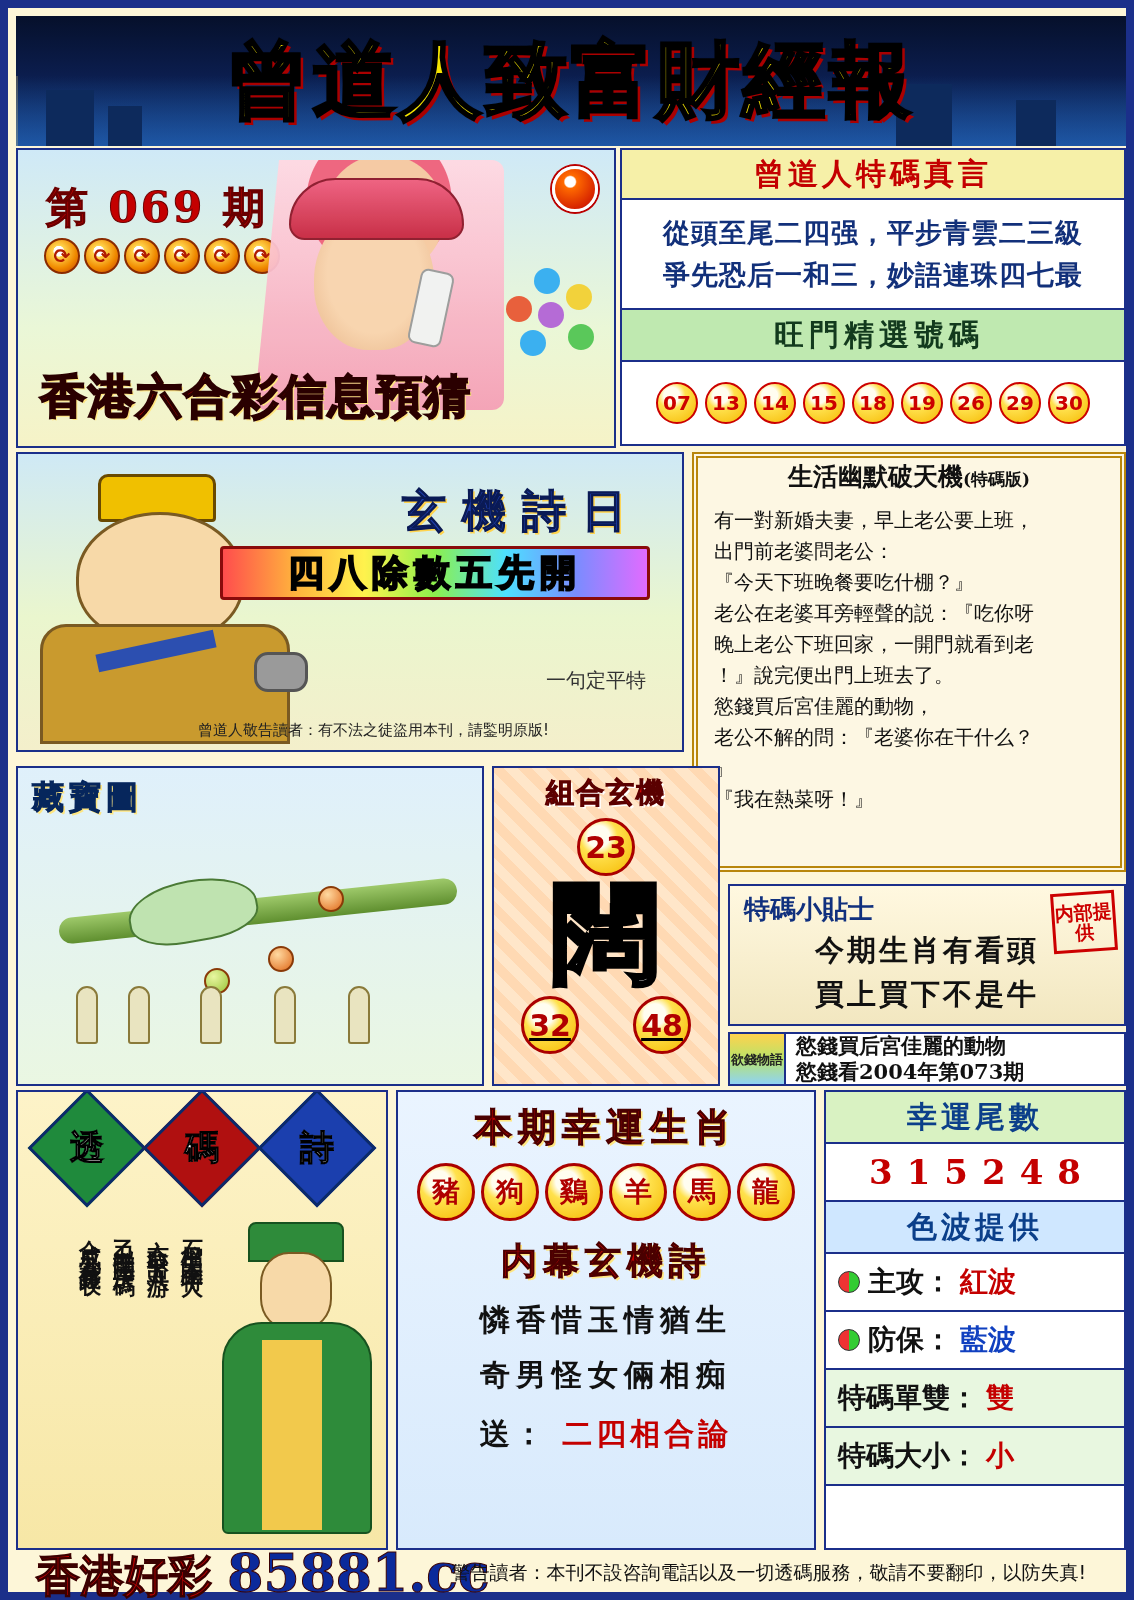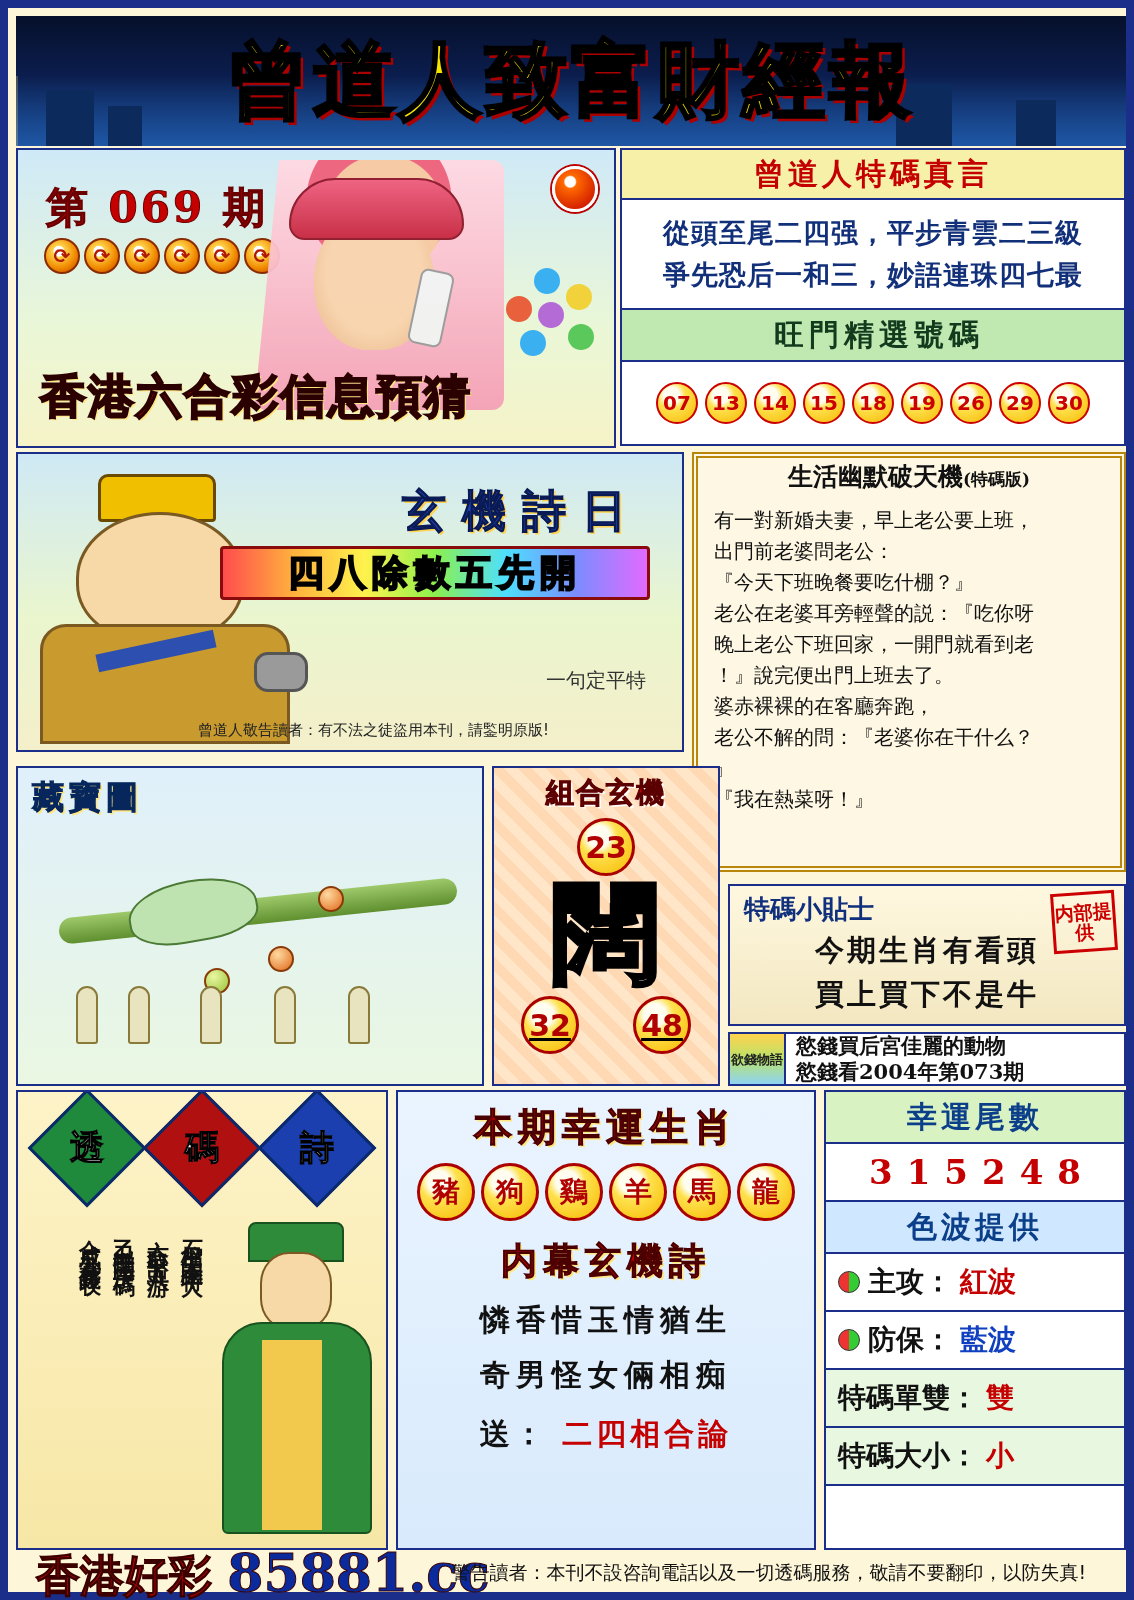--- a/index.html
+++ b/index.html
@@ -437,21 +437,21 @@
       <div class="humor-title">
         <span>生活幽默破天機</span><small>(特碼版)</small>
       </div>
       <div class="humor-body">
         <p>有一對新婚夫妻，早上老公要上班，</p>
         <p>出門前老婆問老公：</p>
         <p>『今天下班晚餐要吃什棚？』</p>
         <p>老公在老婆耳旁輕聲的説：『吃你呀</p>
         <p>晚上老公下班回家，一開門就看到老</p>
         <p>！』說完便出門上班去了。</p>
-        <p>婆赤裸裸的在客廳奔跑，</p>
+        <p>慾錢買后宮佳麗的動物，</p>
         <p>老公不解的問：『老婆你在干什么？</p>
         <p>』</p>
         <p>『我在熱菜呀！』</p>
       </div>
     </div>
   </div>
 
   <div class="row3">
 
     <div class="treasure">

